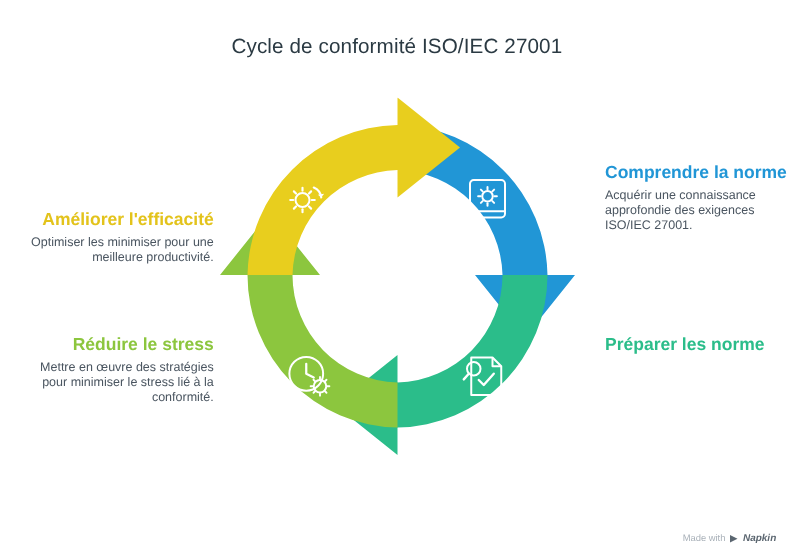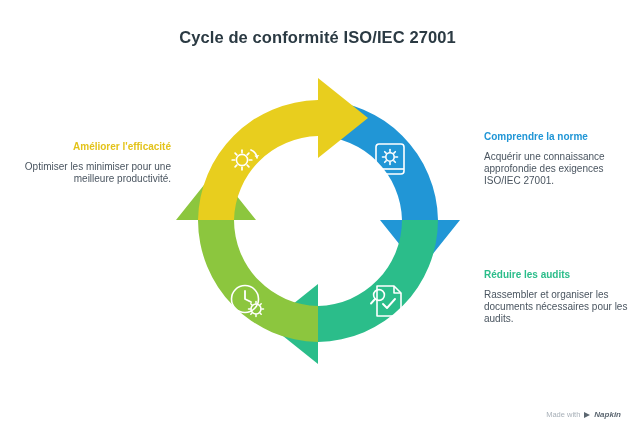--- a/index.html
+++ b/index.html
@@ -20,42 +20,42 @@
     height: 443px;
     box-sizing: border-box;
   }
   .title {
     position: absolute;
     top: 28px;
     left: 0;
     width: 635px;
     text-align: center;
     font-size: 16.5px;
-    font-weight: bold;
+    font-weight: normal;
     color: #2b3a43;
     letter-spacing: 0.1px;
   }
   .diagram {
     position: absolute;
     left: 176px;
     top: 78px;
     width: 284px;
     height: 320px;
   }
   .diagram svg {
     display: block;
   }
 
   
   .label-block {
     position: absolute;
     width: 150px;
   }
   .label-head {
-    font-size: 10px;
+    font-size: 14px;
     font-weight: bold;
     line-height: 14px;
     margin-bottom: 7px;
   }
   .label-body {
     font-size: 10px;
     line-height: 12px;
     color: #4a5560;
   }
   .right-align {
@@ -75,29 +75,29 @@
   }
   #block-understand {
     left: 484px;
     top: 130px;
   }
   #block-prepare {
     left: 484px;
     top: 268px;
   }
 
-  .c-yellow { color: #e3c31b; }
+  .c-yellow { color: #e3c31b; margin-top: 28px; }
   .c-green  { color: #8cc63e; }
   .c-blue   { color: #2196d6; }
   .c-teal   { color: #2bbd8a; }
 
   .footer {
     position: absolute;
     right: 14px;
-    bottom: 24px;
+    bottom: 8px;
     display: flex;
     align-items: center;
     gap: 4px;
     font-size: 7.5px;
     color: #a8b0b8;
   }
   .footer .brand {
     color: #5b6670;
     font-weight: bold;
     font-size: 8px;
@@ -226,29 +226,32 @@
       </g>
 
     </svg>
   </div>
 
   <div class="label-block right-align" id="block-improve">
     <div class="label-head c-yellow">Améliorer l'efficacité</div>
     <div class="label-body">Optimiser les minimiser pour une meilleure productivité.</div>
   </div>
 
+  <div class="label-block right-align" id="block-reduce">
+    <div class="label-head c-green">Réduire le stress</div>
+    <div class="label-body">Mettre en œuvre des stratégies pour minimiser le stress lié à la conformité.</div>
+  </div>
 
   <div class="label-block left-align" id="block-understand">
     <div class="label-head c-blue">Comprendre la norme</div>
     <div class="label-body">Acquérir une connaissance approfondie des exigences ISO/IEC 27001.</div>
   </div>
 
   <div class="label-block left-align" id="block-prepare">
-    <div class="label-head c-teal">Réduire les audits</div>
-    <div class="label-body">Rassembler et organiser les documents nécessaires pour les audits.</div>
+    <div class="label-head c-teal">Préparer les norme</div>
   </div>
 
   <div class="footer">
     <span>Made with</span>
     <span class="tri"></span>
     <span class="brand">Napkin</span>
   </div>
 
 </div>
 

